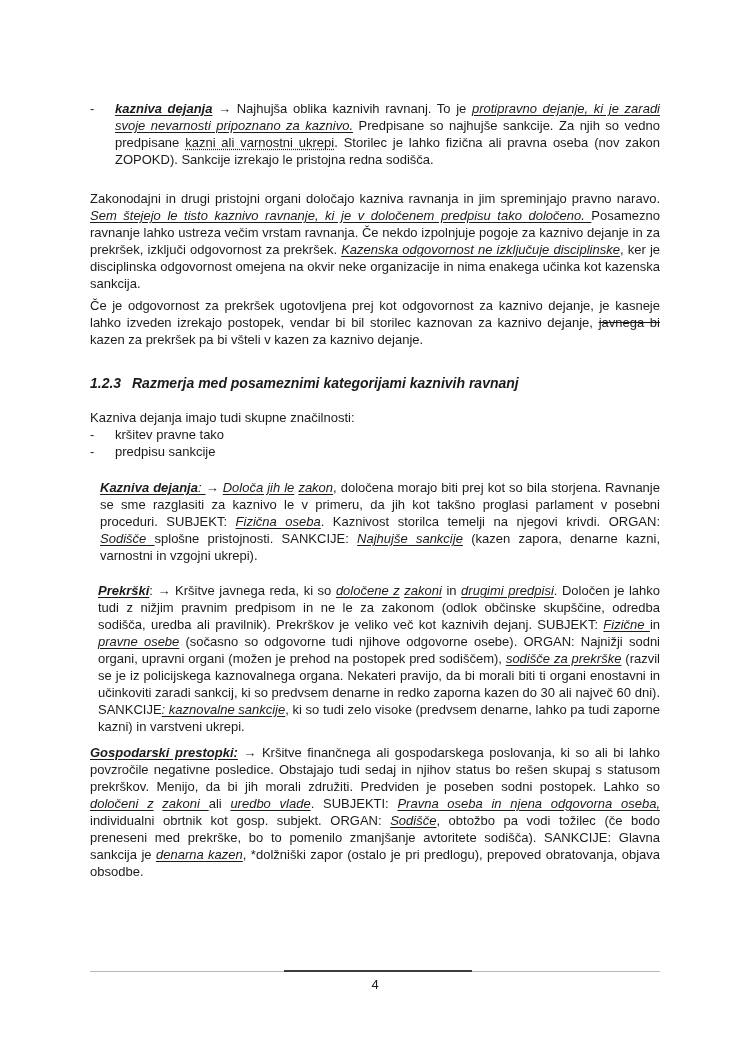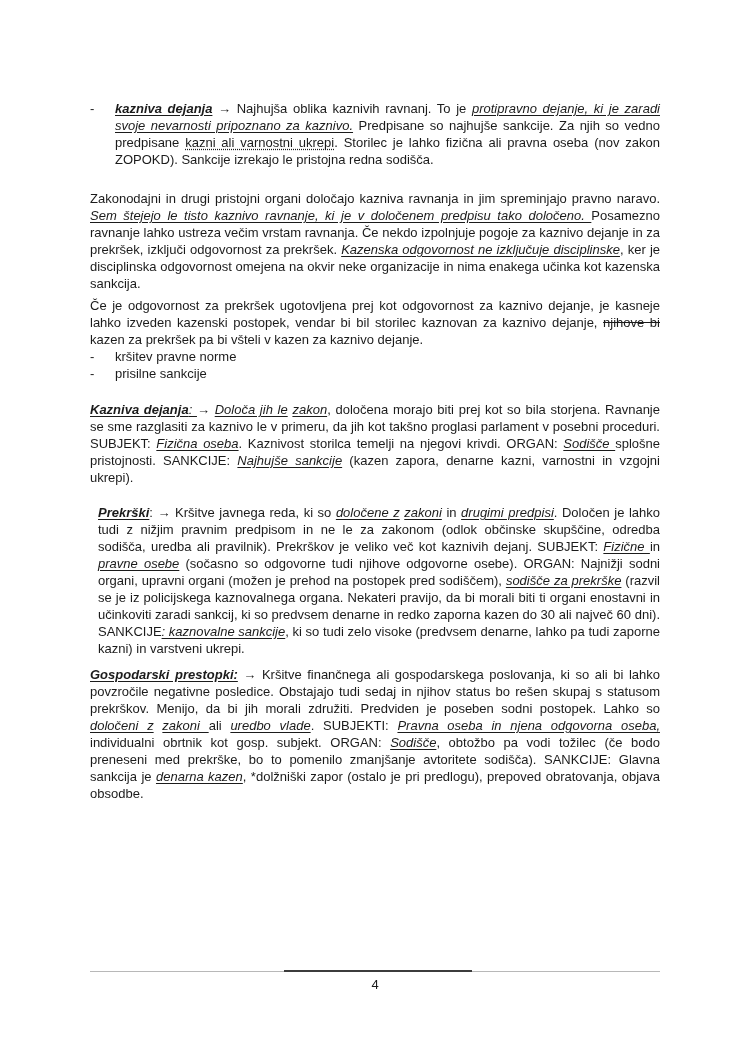--- a/index.html
+++ b/index.html
@@ -30,21 +30,21 @@
     padding-left: 25px;
   }
   .hang .marker {
     position: absolute;
     left: 0;
     top: 0;
   }
   .gap22 { margin-bottom: 22px; }
   .mt5   { margin-top: 5px; }
   .mt18  { margin-top: 18px; margin-left: 8px; }
-  .mt19  { margin-top: 19px; }
+  .mt19  { margin-top: 19px; margin-left: 10px; }
   .mt20  { margin-top: 9px; }
   .heading {
     margin-top: 26px;
     margin-bottom: 17px;
     font-size: 14px;
     font-weight: 700;
     font-style: italic;
     line-height: 18px;
     text-align: left;
   }
@@ -105,31 +105,37 @@
     <div class="para hang gap22">
       <span class="marker">-</span>
       <span><span class="b u">kazniva dejanja</span><span> → Najhujša oblika kaznivih ravnanj. To je </span><span class="u">protipravno dejanje, ki je zaradi svoje nevarnosti pripoznano za kaznivo.</span><span> Predpisane so najhujše sankcije. Za njih so vedno predpisane </span><span class="udot">kazni ali varnostni ukrepi</span><span>. Storilec je lahko fizična ali pravna oseba (nov zakon ZOPOKD). Sankcije izrekajo le pristojna redna sodišča.</span></span>
     </div>
 
     <div class="para">
       <span><span>Zakonodajni in drugi pristojni organi določajo kazniva ravnanja in jim spreminjajo pravno naravo. </span><span class="u">Sem štejejo le tisto kaznivo ravnanje, ki je v določenem predpisu tako določeno. </span><span>Posamezno ravnanje lahko ustreza večim vrstam ravnanja. Če nekdo izpolnjuje pogoje za kaznivo dejanje in za prekršek, izključi odgovornost za prekršek. </span><span class="u">Kazenska odgovornost ne izključuje disciplinske</span><span>, ker je disciplinska odgovornost omejena na okvir neke organizacije in nima enakega učinka kot kazenska sankcija.</span></span>
     </div>
 
     <div class="para mt5">
-      <span><span>Če je odgovornost za prekršek ugotovljena prej kot odgovornost za kaznivo dejanje, je kasneje lahko izveden kazenski postopek, vendar bi bil storilec kaznovan za kaznivo dejanje, </span><span class="s">njihove bi</span><span> kazen za prekršek pa bi všteli v kazen za kaznivo dejanje.</span></span>
+      <span><span>Če je odgovornost za prekršek ugotovljena prej kot odgovornost za kaznivo dejanje, je kasneje lahko izveden izrekajo postopek, vendar bi bil storilec kaznovan za kaznivo dejanje, </span><span class="s">javnega bi</span><span> kazen za prekršek pa bi všteli v kazen za kaznivo dejanje.</span></span>
     </div>
 
+    <div class="heading">
+      <span class="hnum">1.2.3</span><span>Razmerja med posameznimi kategorijami kaznivih ravnanj</span>
+    </div>
 
-    <div class="list-item">
-      <span class="marker">-</span>
-      <span>kršitev pravne norme</span>
+    <div class="para">
+      <span>Kazniva dejanja imajo tudi skupne značilnosti:</span>
     </div>
     <div class="list-item">
       <span class="marker">-</span>
-      <span>prisilne sankcije</span>
+      <span>kršitev pravne tako</span>
+    </div>
+    <div class="list-item">
+      <span class="marker">-</span>
+      <span>predpisu sankcije</span>
     </div>
 
     <div class="para mt19">
       <span><span class="b i u">Kazniva dejanja</span><span class="u">: </span><span>→ </span><span class="u">Določa jih le</span><span> </span><span class="u">zakon</span><span>, določena morajo biti prej kot so bila storjena. Ravnanje se sme razglasiti za kaznivo le v primeru, da jih kot takšno proglasi parlament v posebni proceduri. SUBJEKT: </span><span class="u">Fizična oseba</span><span>. Kaznivost storilca temelji na njegovi krivdi. ORGAN: </span><span class="u">Sodišče </span><span>splošne pristojnosti. SANKCIJE: </span><span class="u">Najhujše sankcije</span><span> (kazen zapora, denarne kazni, varnostni in vzgojni ukrepi).</span></span>
     </div>
 
     <div class="para mt18">
       <span><span class="b i u">Prekrški</span><span>: → Kršitve javnega reda, ki so </span><span class="u">določene z</span><span> </span><span class="u">zakoni</span><span> in </span><span class="u">drugimi predpisi</span><span>. Določen je lahko tudi z nižjim pravnim predpisom in ne le za zakonom (odlok občinske skupščine, odredba sodišča, uredba ali pravilnik). Prekrškov je veliko več kot kaznivih dejanj. SUBJEKT: </span><span class="u">Fizične </span><span>in </span><span class="u">pravne osebe</span><span> (sočasno so odgovorne tudi njihove odgovorne osebe). ORGAN: Najnižji sodni organi, upravni organi (možen je prehod na postopek pred sodiščem), </span><span class="u">sodišče za prekrške</span><span> (razvil se je iz policijskega kaznovalnega organa. Nekateri pravijo, da bi morali biti ti organi enostavni in učinkoviti zaradi sankcij, ki so predvsem denarne in redko zaporna kazen do 30 ali največ 60 dni). SANKCIJE</span><span class="u">: kaznovalne sankcije</span><span>, ki so tudi zelo visoke (predvsem denarne, lahko pa tudi zaporne kazni) in varstveni ukrepi.</span></span>
     </div>
 

